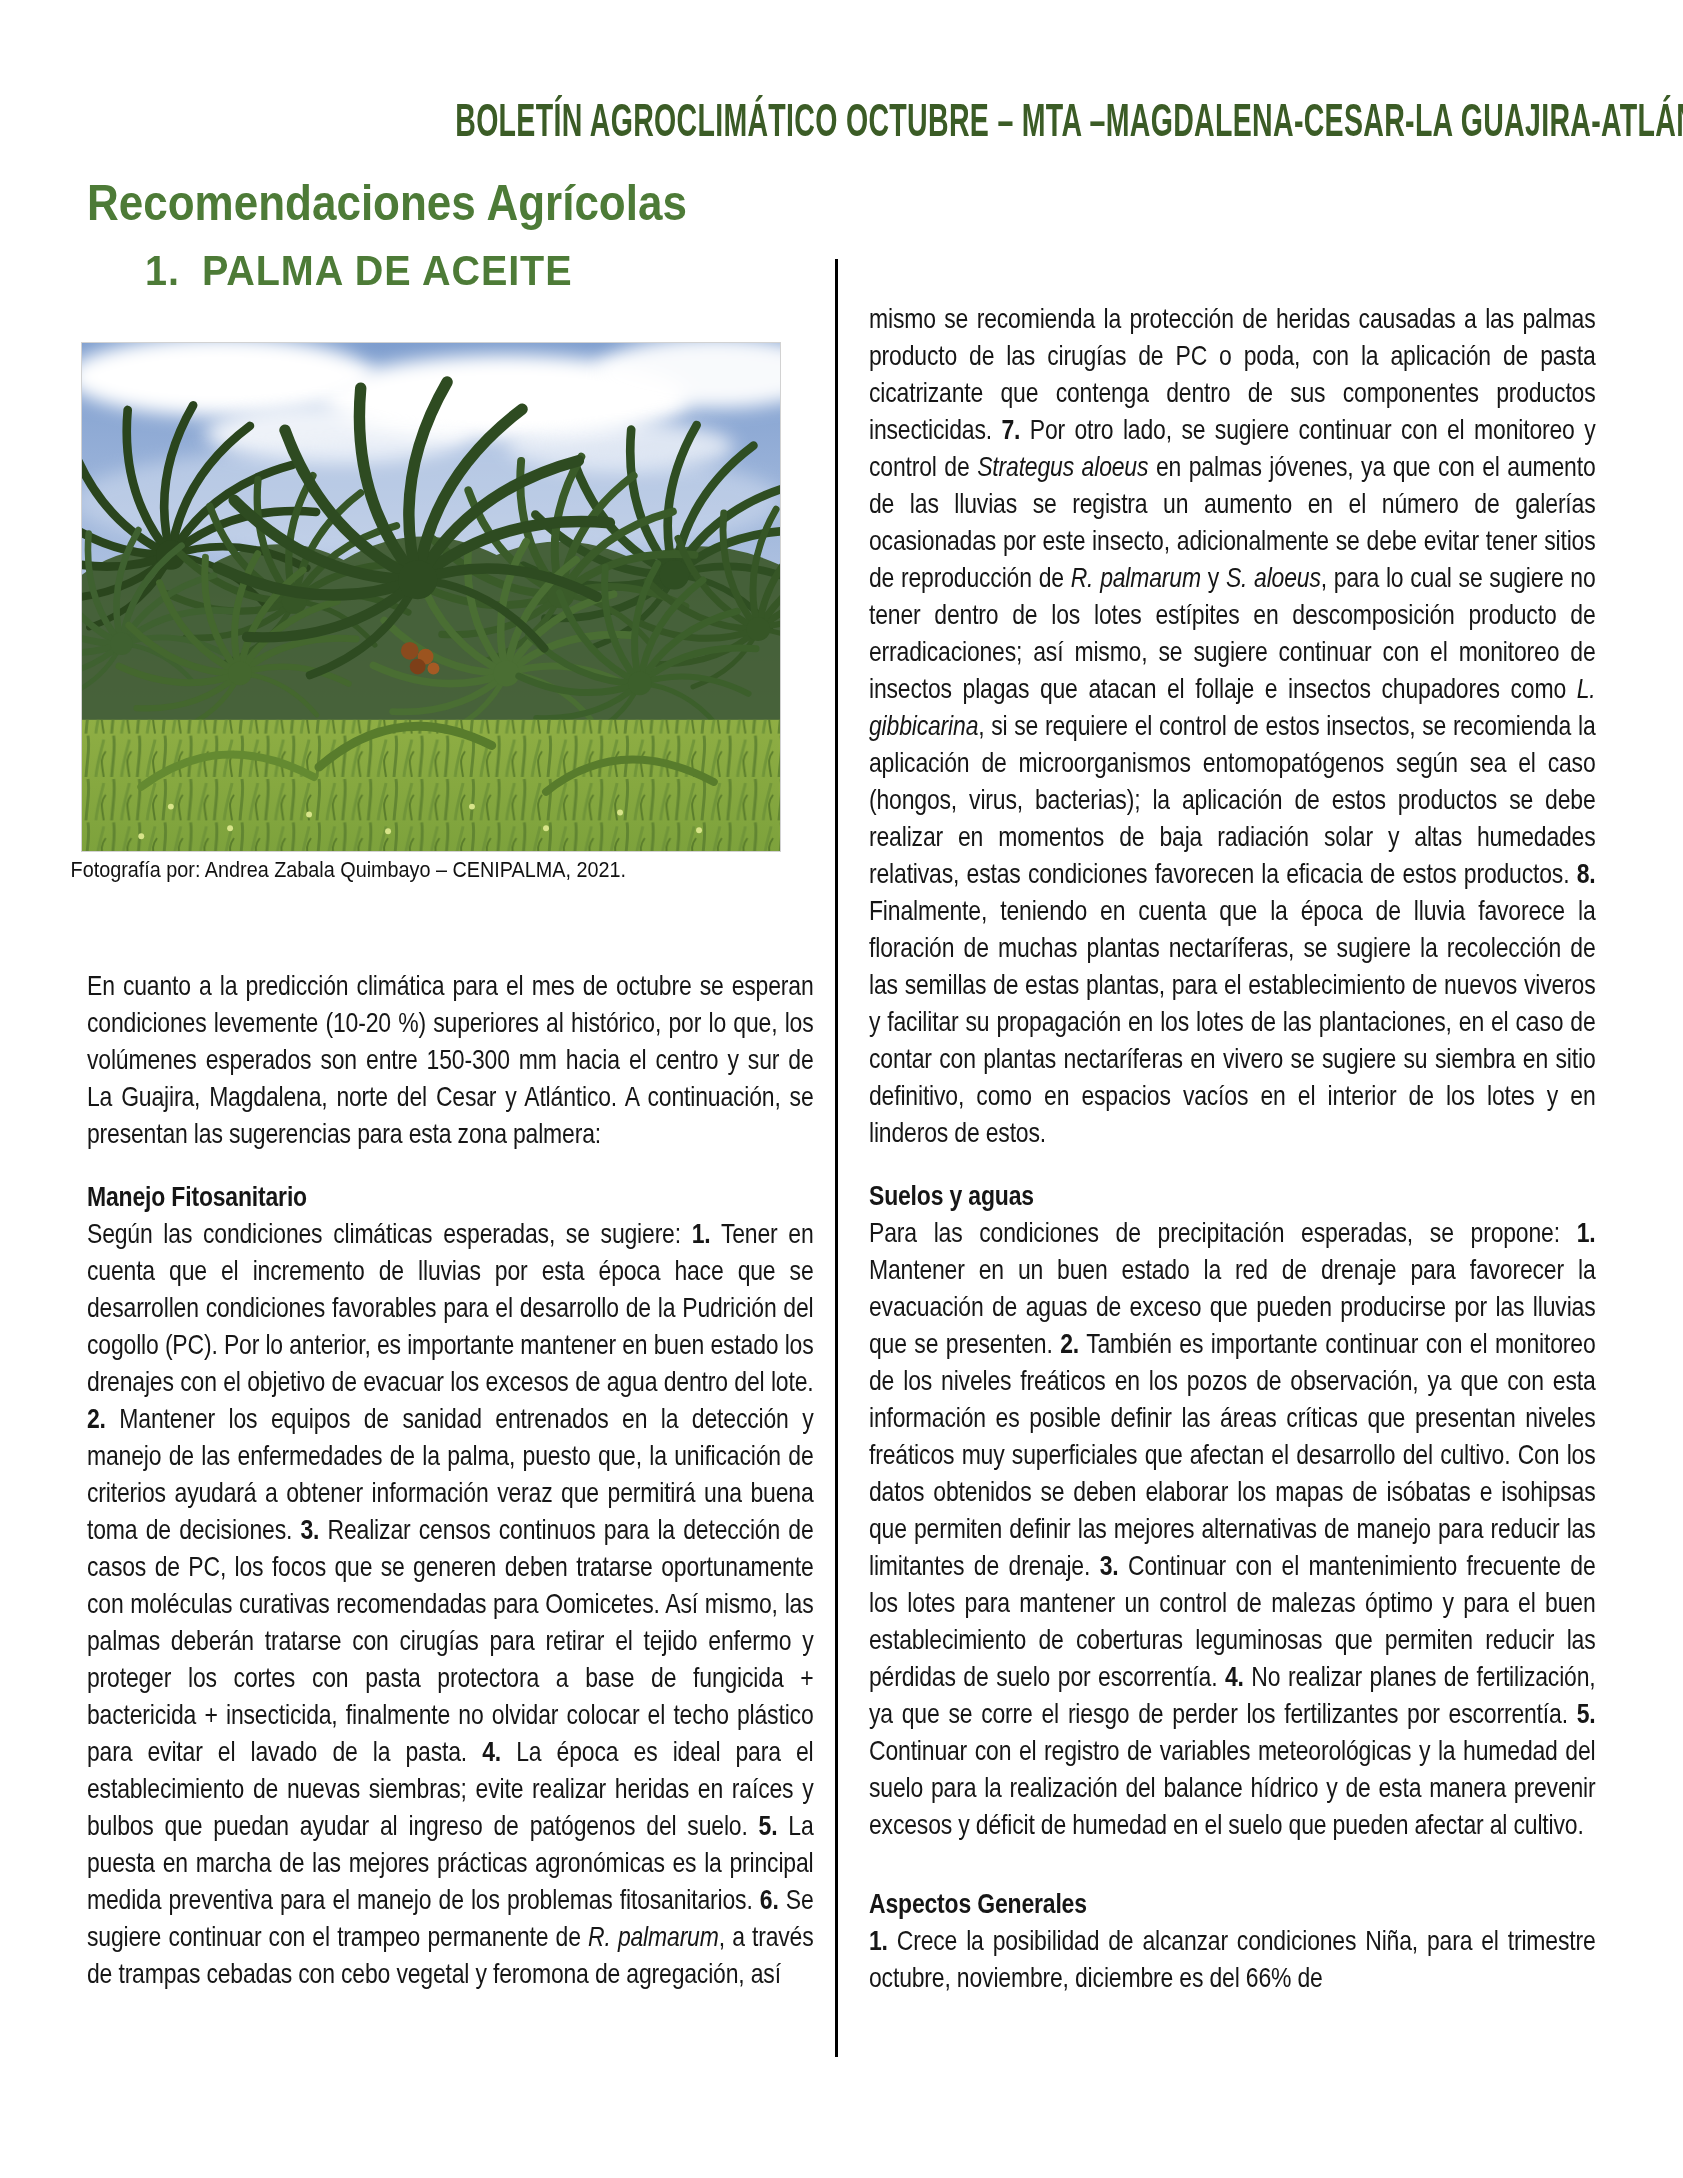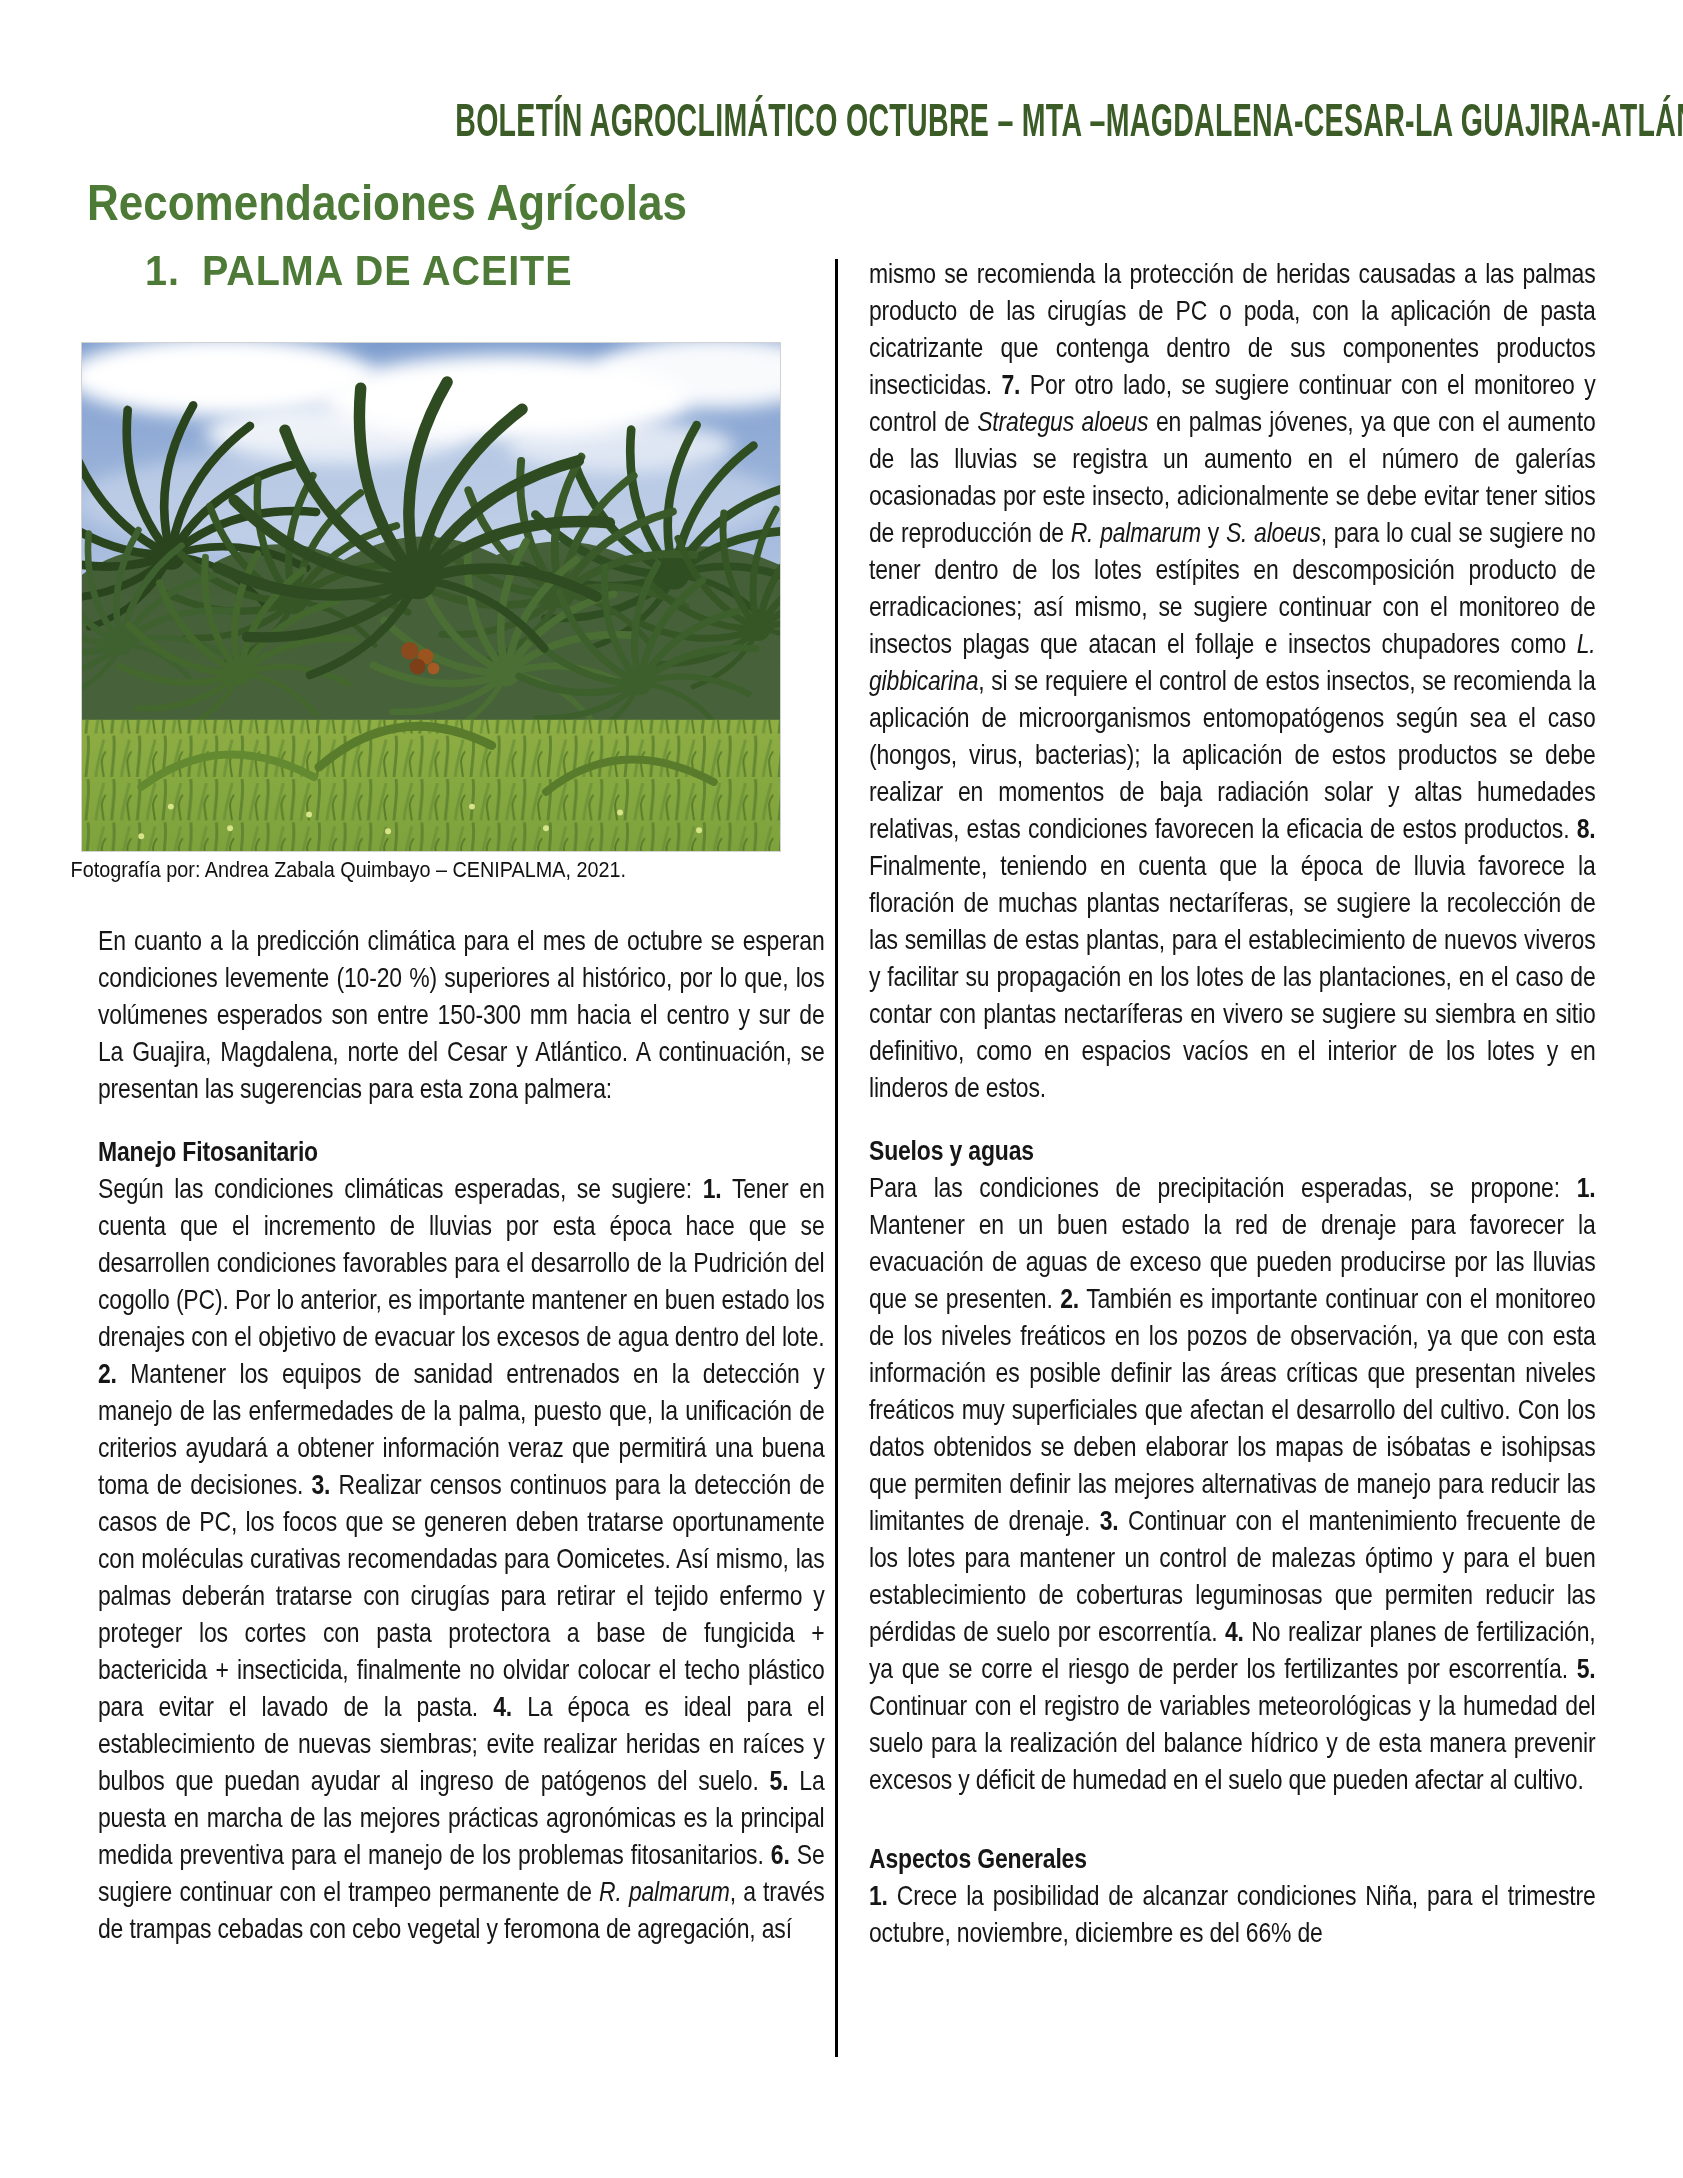--- a/index.html
+++ b/index.html
@@ -19,22 +19,22 @@
 
   .photo{position:absolute;left:81px;top:342px;width:700px;height:510px;
          border:1px solid #d2d2d2;box-sizing:border-box;background:#b9c9e4;}
   .photo svg{display:block;width:100%;height:100%;}
 
   .caption{position:absolute;left:63px;top:857px;width:634px;text-align:center;
            font-size:22px;transform:scaleX(.9);transform-origin:0 0;color:#111;}
 
   .divider{position:absolute;left:835px;top:259px;width:3px;height:1798px;background:#000;}
 
-  .col{position:absolute;width:727px;}
-  .col-left{left:98px;top:922px;}
+  .col{position:absolute;width:727px;margin-top:45px;}
+  .col-left{left:87px;top:922px;}
   .col-right{left:869px;top:255px;}
   
   .cin{width:886px;transform:scaleX(.82);transform-origin:0 0;}
   .cin p{margin:0;font-size:28px;line-height:37px;text-align:justify;
          letter-spacing:-0.2px;color:#161616;}
   .colh{font-weight:700;margin-top:26px !important;text-align:left !important;}
   .colh-asp{margin-top:42px !important;}
   .cin b{font-weight:700;}
   .cin i{font-style:italic;}
 </style>

